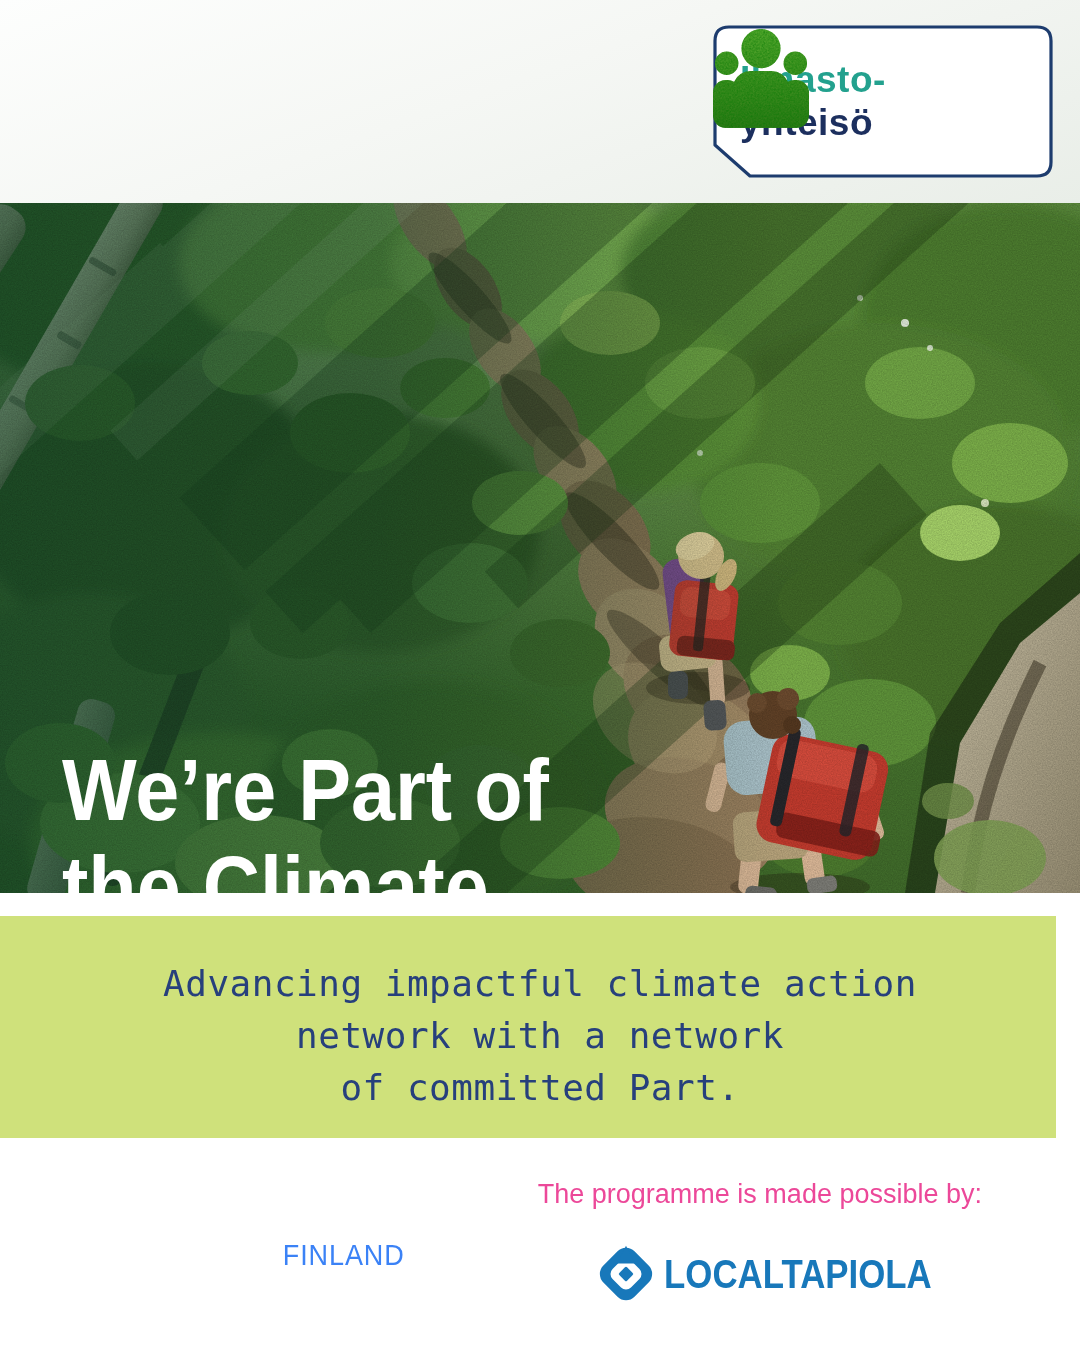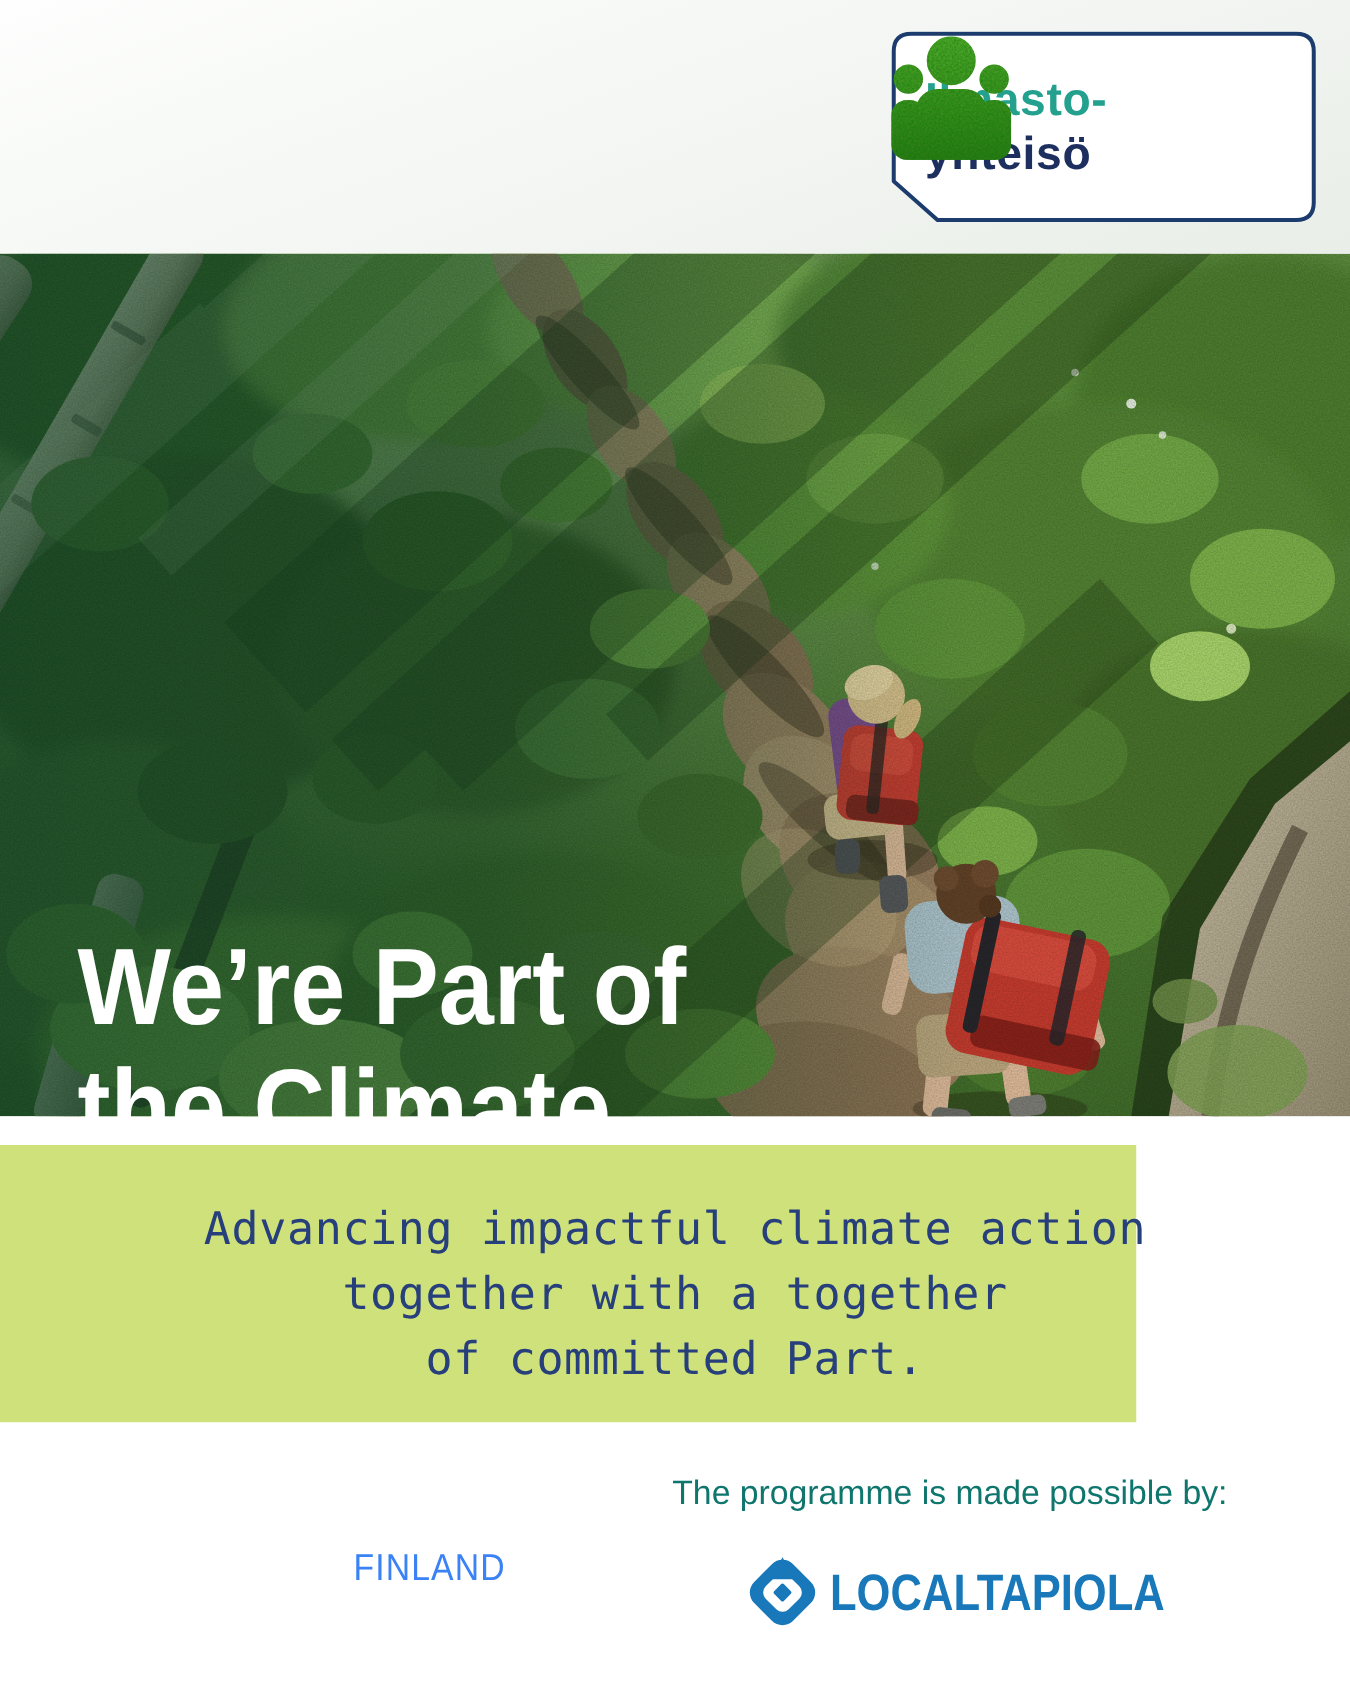--- a/index.html
+++ b/index.html
@@ -16,21 +16,21 @@
   .badge-icon{position:absolute;left:212px;top:26px;}
 
   
   .photo{position:absolute;left:0;top:203px;width:1080px;height:690px;}
   .headline{position:absolute;left:62px;top:538px;width:620px;color:#ffffff;
     font-size:87px;font-weight:bold;line-height:97px;letter-spacing:0px;
     transform:scaleX(.91);transform-origin:left top;}
   .headline div{white-space:nowrap;}
 
   
-  .band{position:absolute;left:0;top:916px;width:909px;height:222px;}
+  .band{position:absolute;left:0;top:916px;width:1056px;height:222px;}
   .band-text{position:absolute;left:0;top:42px;width:1080px;text-align:center;
     font-family:"DejaVu Sans Mono",monospace;font-size:36px;line-height:52px;letter-spacing:.5px;}
 
   
   .footer{position:absolute;left:0;top:1138px;width:1080px;height:212px;background:#ffffff;}
   .credit{position:absolute;right:98px;top:40px;font-size:27px;line-height:1.2;}
   .chamber{position:absolute;left:168px;top:102px;width:352px;text-align:center;line-height:1;}
   .chamber .l1{display:inline-block;font-size:30px;font-weight:400;letter-spacing:1px;transform:scaleX(.9);transform-origin:center;}
   .chamber .l2{display:inline-block;margin-top:8px;font-size:35px;font-weight:bold;letter-spacing:0;transform:scaleX(.9);transform-origin:center;}
   .lt-logo{position:absolute;left:596px;top:106px;display:flex;align-items:center;}
@@ -291,27 +291,27 @@
     <div class="headline" style="color:#ffffff;">
       <div>We’re Part of</div>
       <div>the Climate</div>
       <div>Community</div>
     </div>
   </div>
 
   <div class="band" style="background:#cfe17b;">
     <div class="band-text" style="color:#27407c;">
       <div>Advancing impactful climate action</div>
-      <div>together with a together</div>
+      <div>network with a network</div>
       <div>of committed Part.</div>
     </div>
   </div>
 
   <div class="footer">
-    <div class="credit" style="color:#0f766e;">The programme is made possible by:</div>
+    <div class="credit" style="color:#ec4899;">The programme is made possible by:</div>
 
     <div class="chamber" style="color:#3b82f6;">
       <div><span class="l1">FINLAND</span></div>
     </div>
 
     <div class="lt-logo">
       <svg width="60" height="60" viewBox="0 0 60 60">
         <g transform="rotate(45 30 30)">
           <rect x="8" y="8" width="44" height="44" rx="12" fill="#1878ba"></rect>
           <rect x="17" y="17" width="26" height="26" rx="7" fill="#ffffff"></rect>

